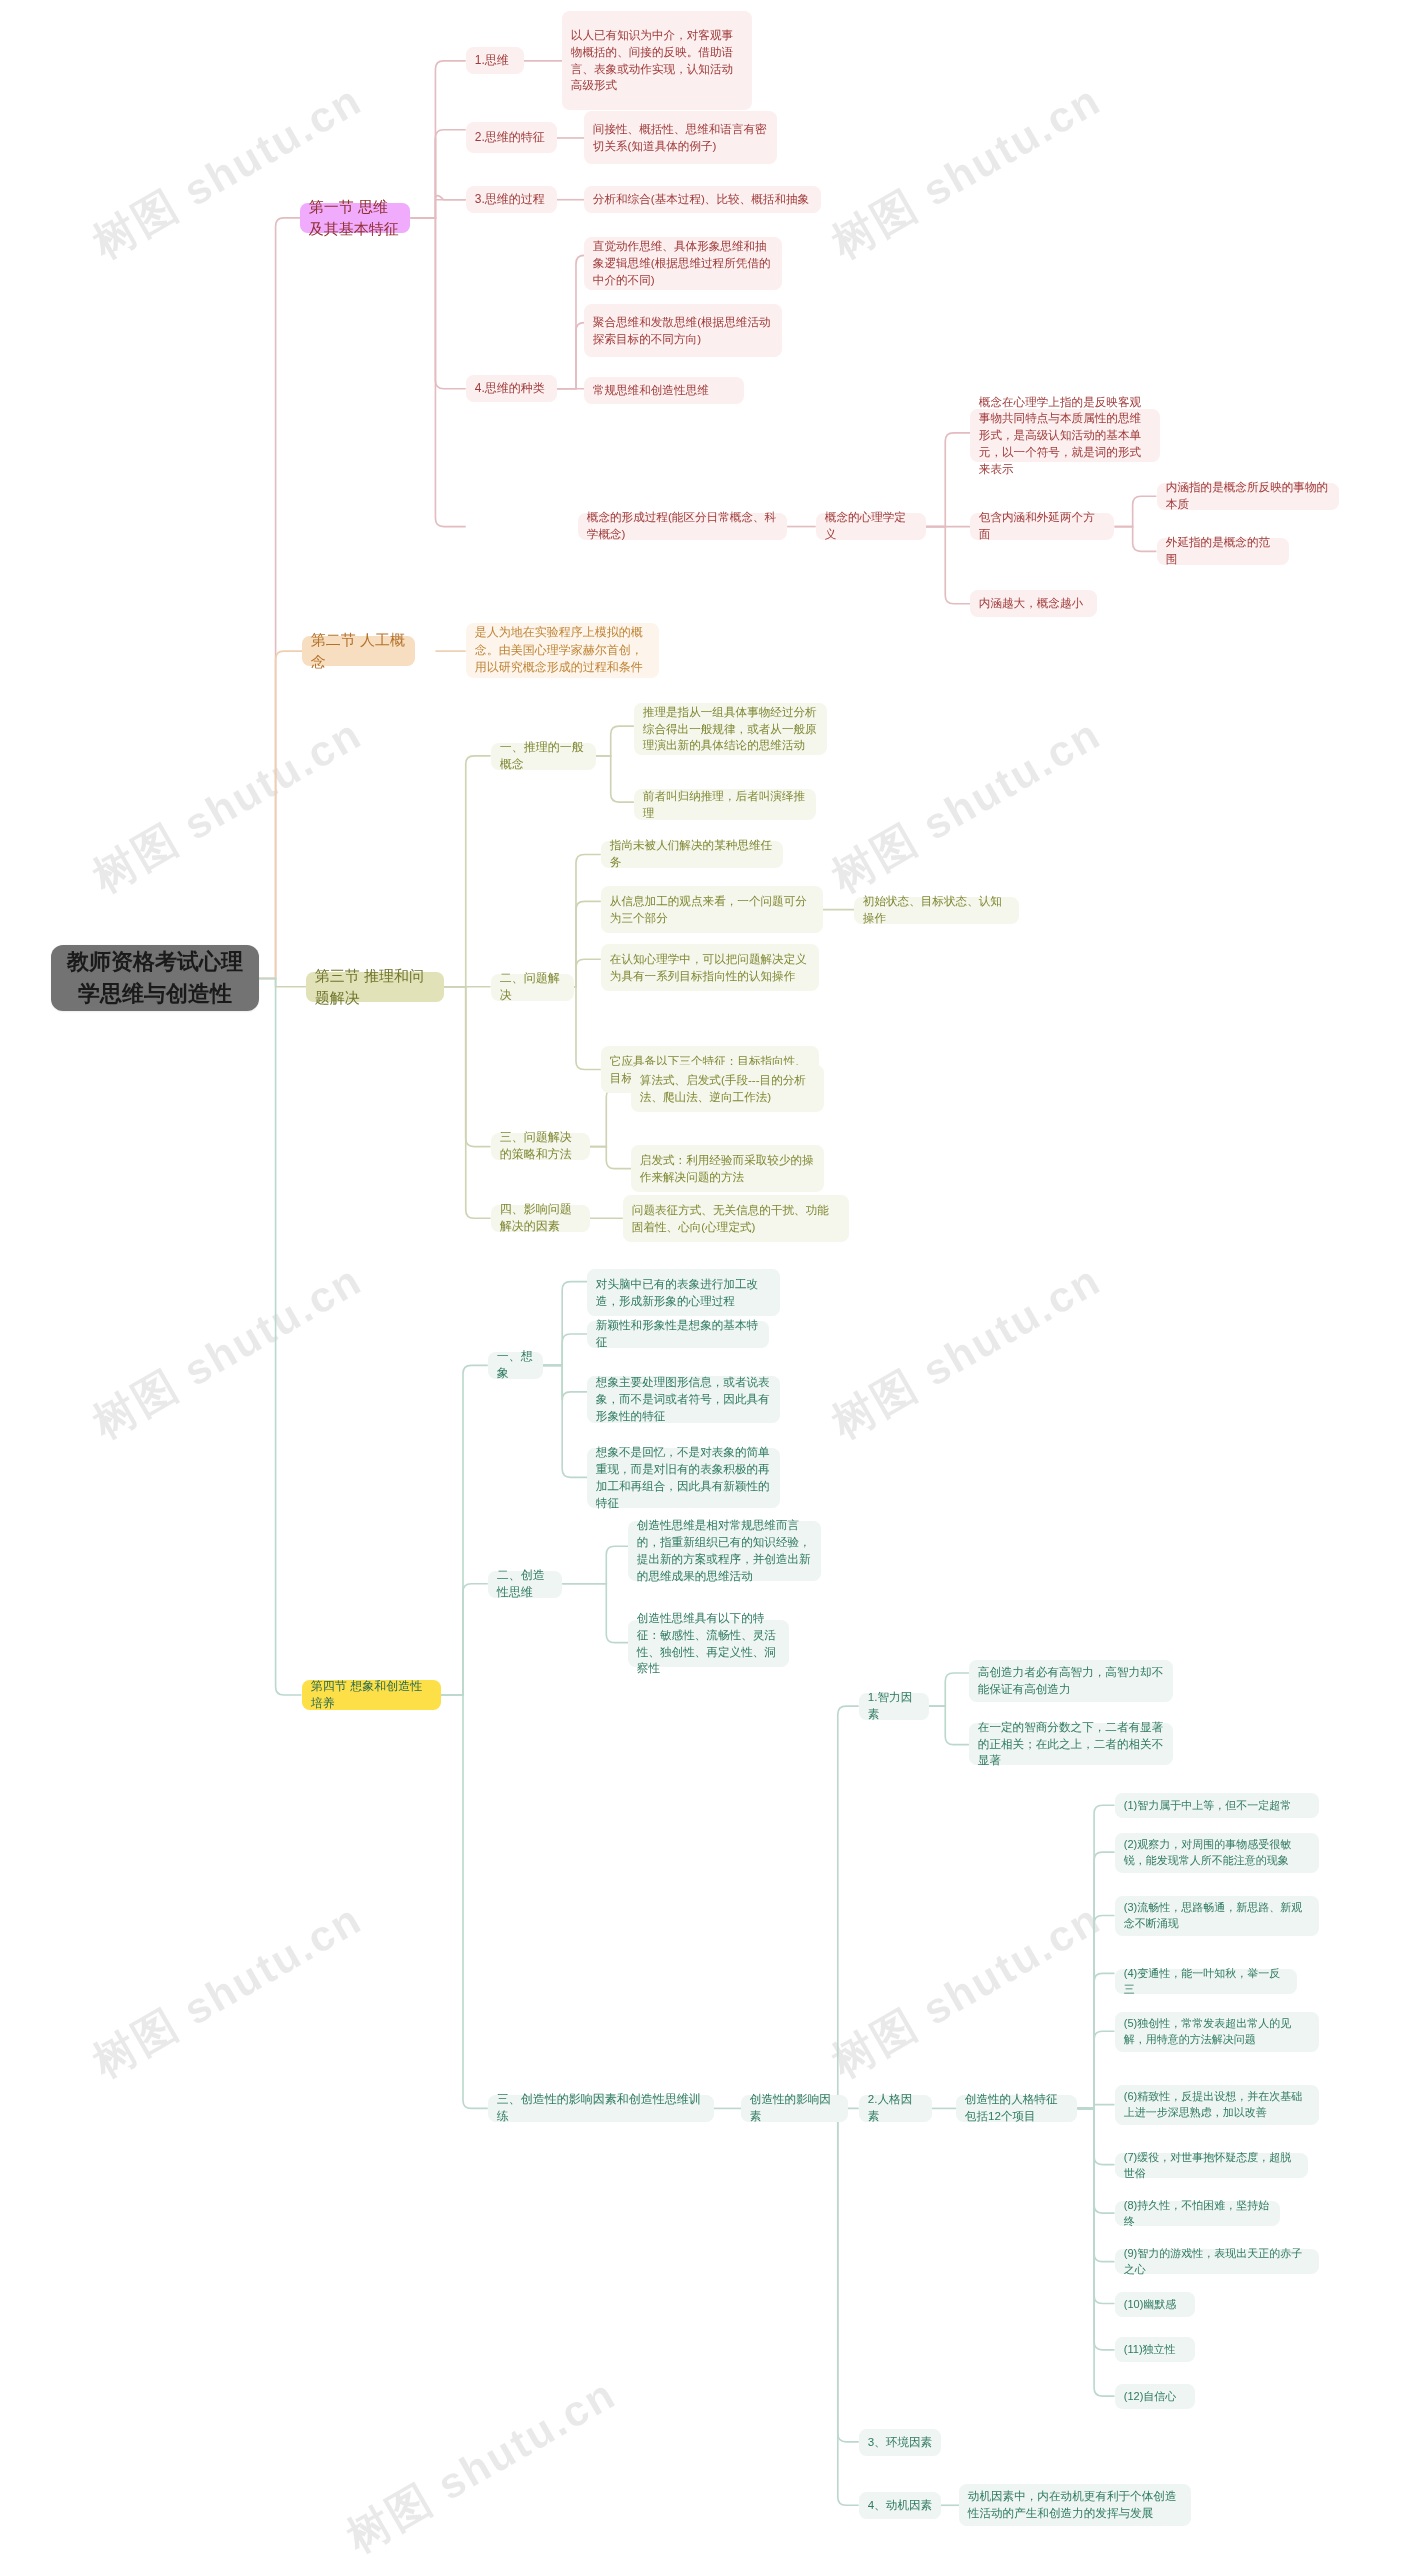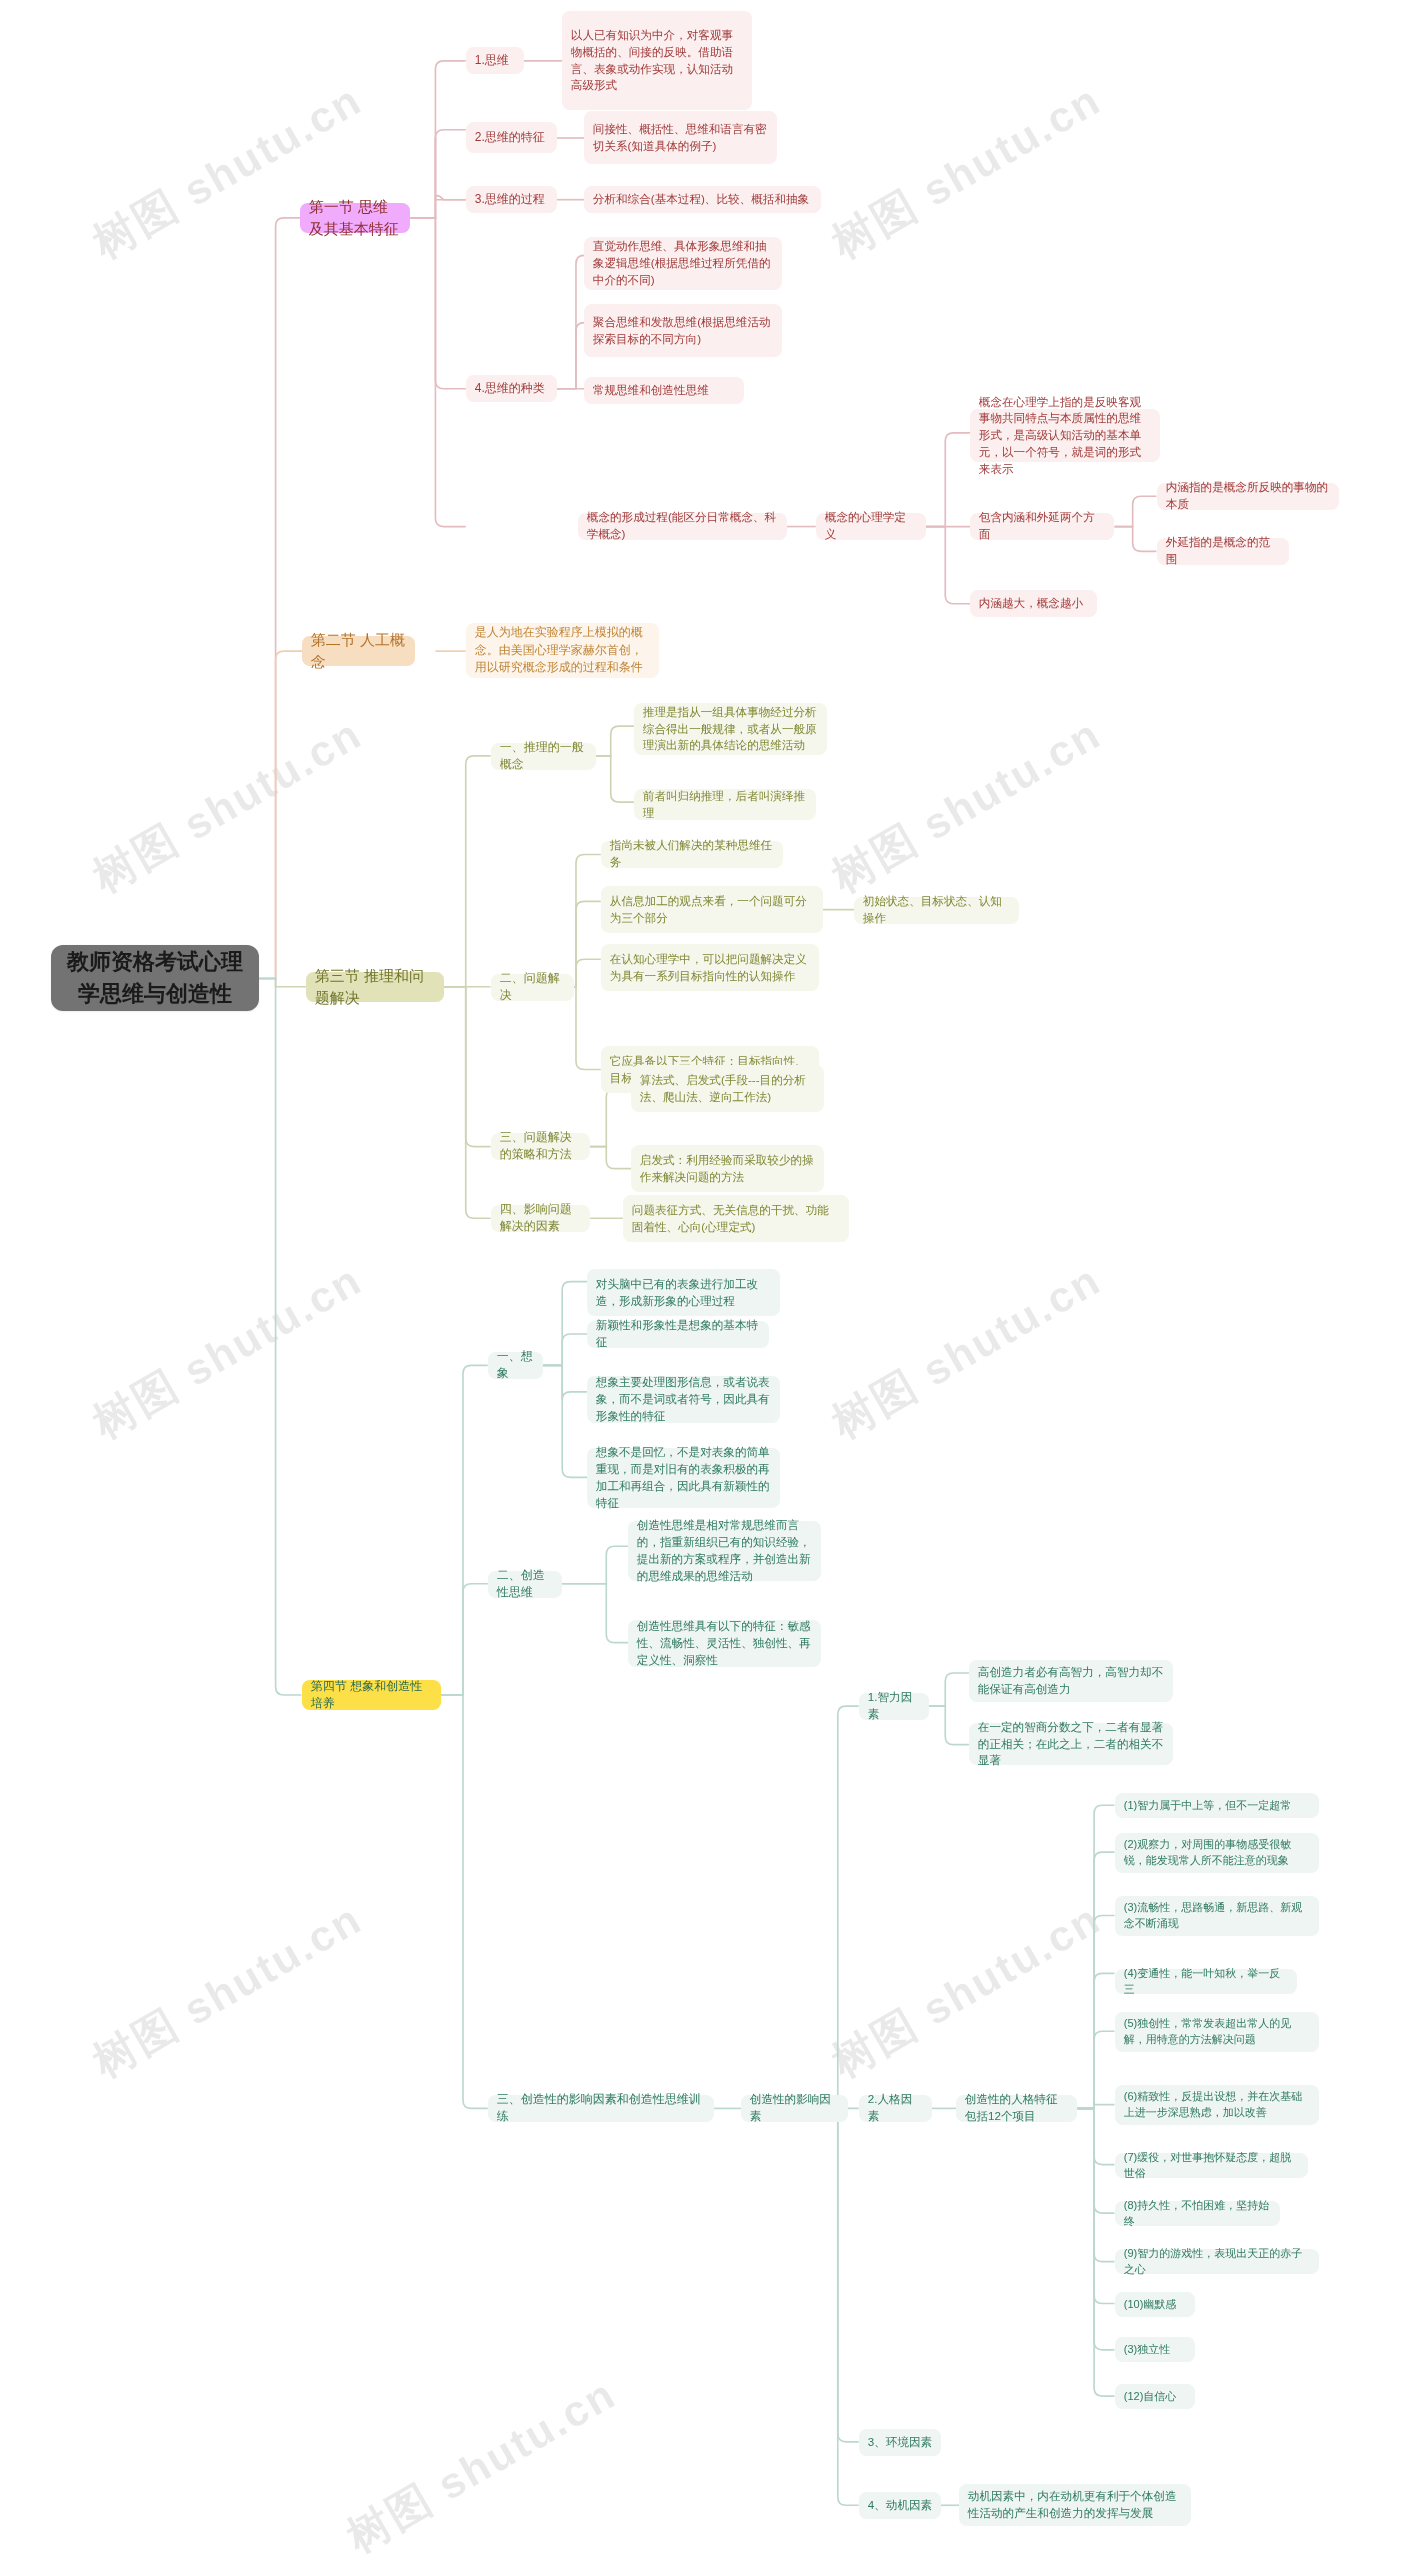--- a/index.html
+++ b/index.html
@@ -223,21 +223,21 @@
   <div class="node b4-h" style="left:302px;top:1680px;width:139px;height:30px;">第四节 想象和创造性培养</div>
 
   <div class="node b4-s" style="left:488px;top:1352px;width:55px;height:26.5px;">一、想象</div>
   <div class="node b4-t" style="left:587px;top:1269px;width:193px;height:47px;">对头脑中已有的表象进行加工改造，形成新形象的心理过程</div>
   <div class="node b4-t" style="left:587px;top:1321px;width:182px;height:26.5px;">新颖性和形象性是想象的基本特征</div>
   <div class="node b4-t" style="left:587px;top:1376px;width:193px;height:47px;">想象主要处理图形信息，或者说表象，而不是词或者符号，因此具有形象性的特征</div>
   <div class="node b4-t" style="left:587px;top:1448px;width:193px;height:60px;">想象不是回忆，不是对表象的简单重现，而是对旧有的表象积极的再加工和再组合，因此具有新颖性的特征</div>
 
   <div class="node b4-s" style="left:488px;top:1571px;width:74px;height:26.5px;">二、创造性思维</div>
   <div class="node b4-t" style="left:628px;top:1521px;width:193px;height:60px;">创造性思维是相对常规思维而言的，指重新组织已有的知识经验，提出新的方案或程序，并创造出新的思维成果的思维活动</div>
-  <div class="node b4-t" style="left:628px;top:1620px;width:193px;height:47px;">创造性思维具有以下的特征：敏感性、流畅性、灵活性、独创性、再定义性、洞察性</div>
+  <div class="node b4-t" style="left:628px;top:1620px;width:161px;height:47px;">创造性思维具有以下的特征：敏感性、流畅性、灵活性、独创性、再定义性、洞察性</div>
 
   <div class="node b4-s" style="left:488px;top:2095px;width:226px;height:26.5px;">三、创造性的影响因素和创造性思维训练</div>
   <div class="node b4-t" style="left:741px;top:2095px;width:107px;height:26.5px;">创造性的影响因素</div>
 
   <div class="node b4-t" style="left:859px;top:1693px;width:70px;height:26.5px;">1.智力因素</div>
   <div class="node b4-t" style="left:969px;top:1660px;width:204px;height:42px;">高创造力者必有高智力，高智力却不能保证有高创造力</div>
   <div class="node b4-t" style="left:969px;top:1723px;width:204px;height:42px;">在一定的智商分数之下，二者有显著的正相关；在此之上，二者的相关不显著</div>
 
   <div class="node b4-t" style="left:859px;top:2095px;width:73px;height:26.5px;">2.人格因素</div>
   <div class="node b4-t" style="left:956px;top:2095px;width:121px;height:26.5px;">创造性的人格特征包括12个项目</div>
@@ -245,21 +245,21 @@
   <div class="node b4-q" style="left:1115px;top:1793px;width:204px;height:25px;">(1)智力属于中上等，但不一定超常</div>
   <div class="node b4-q" style="left:1115px;top:1833px;width:204px;height:40px;">(2)观察力，对周围的事物感受很敏锐，能发现常人所不能注意的现象</div>
   <div class="node b4-q" style="left:1115px;top:1896px;width:204px;height:40px;">(3)流畅性，思路畅通，新思路、新观念不断涌现</div>
   <div class="node b4-q" style="left:1115px;top:1969px;width:182px;height:25px;">(4)变通性，能一叶知秋，举一反三</div>
   <div class="node b4-q" style="left:1115px;top:2012px;width:204px;height:40px;">(5)独创性，常常发表超出常人的见解，用特意的方法解决问题</div>
   <div class="node b4-q" style="left:1115px;top:2085px;width:204px;height:40px;">(6)精致性，反提出设想，并在次基础上进一步深思熟虑，加以改善</div>
   <div class="node b4-q" style="left:1115px;top:2153px;width:193px;height:25px;">(7)缓役，对世事抱怀疑态度，超脱世俗</div>
   <div class="node b4-q" style="left:1115px;top:2201px;width:165px;height:25px;">(8)持久性，不怕困难，坚持始终</div>
   <div class="node b4-q" style="left:1115px;top:2249px;width:204px;height:25px;">(9)智力的游戏性，表现出天正的赤子之心</div>
   <div class="node b4-q" style="left:1115px;top:2292px;width:80px;height:25px;">(10)幽默感</div>
-  <div class="node b4-q" style="left:1115px;top:2337px;width:80px;height:25px;">(3)独立性</div>
+  <div class="node b4-q" style="left:1115px;top:2337px;width:80px;height:25px;">(11)独立性</div>
   <div class="node b4-q" style="left:1115px;top:2384px;width:80px;height:25px;">(12)自信心</div>
 
   <div class="node b4-t" style="left:859px;top:2429px;width:82px;height:26.5px;">3、环境因素</div>
 
   <div class="node b4-t" style="left:859px;top:2492px;width:82px;height:26.5px;">4、动机因素</div>
   <div class="node b4-t" style="left:959px;top:2484px;width:232px;height:42px;">动机因素中，内在动机更有利于个体创造性活动的产生和创造力的发挥与发展</div>
 
 </div>
 
 

